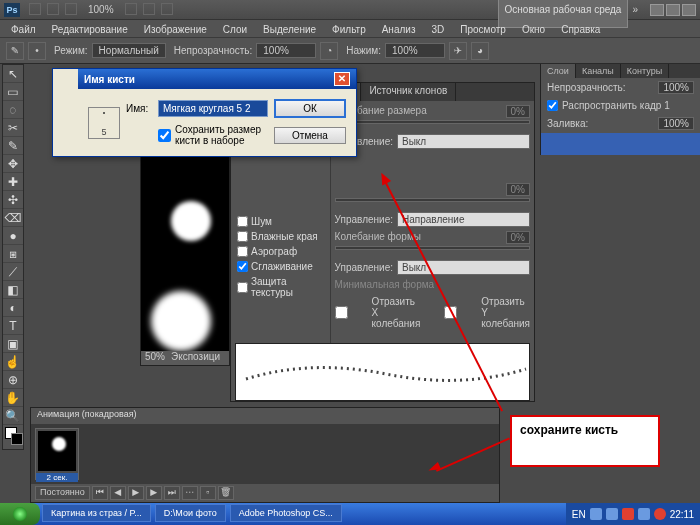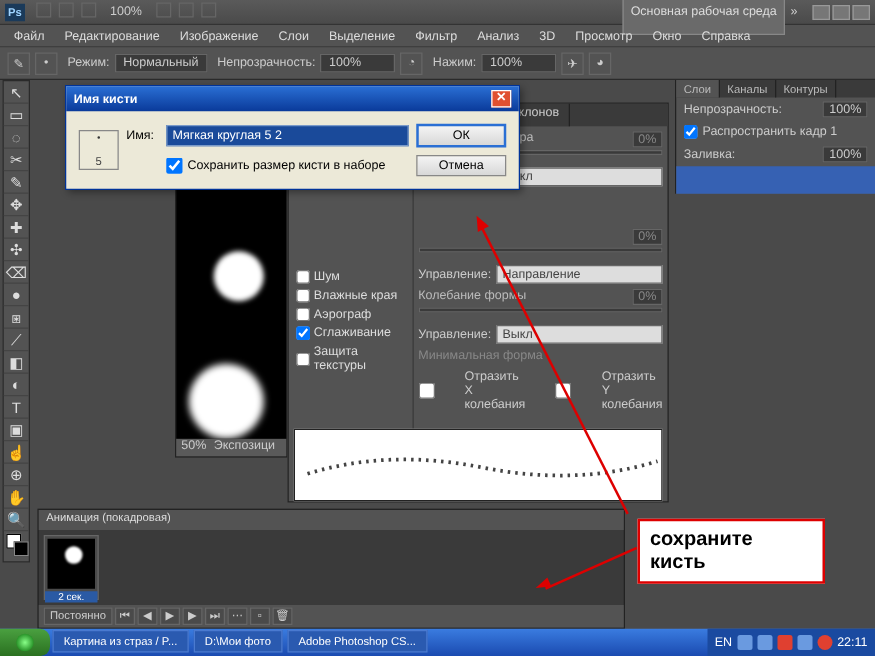--- a/index.html
+++ b/index.html
@@ -57,21 +57,21 @@
 
 .right-panels { position: absolute; right: 0; top: 0; width: 160px; background: #535353; border-left: 1px solid #222; }
 .right-panels .ptabs { display: flex; background: #3a3a3a; }
 .right-panels .ptab { padding: 2px 6px; color: #bbb; font-size: 9px; border-right:1px solid #222;}
 .right-panels .ptab.active { background: #535353; }
 .right-panels .prow { padding: 3px 6px; color: #ccc; font-size: 9px; display:flex; align-items:center; gap:4px;}
 .right-panels .prow .val { margin-left:auto; background:#3a3a3a; border:1px solid #666; padding:0 4px;}
 .right-panels .prow input[type=checkbox]{width:11px;height:11px;}
 .layer-item { background:#3661b3; color:#fff; padding:4px 6px; height:22px;}
 
-.modal { position: absolute; left: 52px; top: 68px; width: 364px; background: #ece9d8; border: 1px solid #003399; box-shadow: 2px 2px 6px rgba(0,0,0,.4); z-index: 10; }
+.modal { position: absolute; left: 52px; top: 68px; width: 305px; background: #ece9d8; border: 1px solid #003399; box-shadow: 2px 2px 6px rgba(0,0,0,.4); z-index: 10; padding-left: 25px; }
 .modal .mtitle { height: 20px; background: linear-gradient(#2a6fd4,#0a3a9a); color: #fff; padding: 2px 6px; display: flex; align-items: center; font-size: 11px; font-weight: bold; }
 .modal .mclose { margin-left: auto; width: 16px; height: 14px; background: #e05030; border: 1px solid #fff; color:#fff; text-align:center; line-height:12px; font-size:10px;}
 .modal .mbody { padding: 10px; display: grid; grid-template-columns: 32px 26px 1fr 72px; gap: 6px; align-items: center; }
 .modal .thumb { width: 32px; height: 32px; border: 1px solid #888; grid-row: span 2; position:relative;}
 .modal .thumb .dot{position:absolute;top:4px;left:14px;width:2px;height:2px;background:#333;border-radius:50%;}
 .modal .thumb .sz{position:absolute;bottom:1px;left:0;right:0;text-align:center;font-size:9px;color:#444;}
 .modal .field { border: 1px solid #7a9ac9; padding: 2px 4px; background: #fff; color:#000;}
 .modal .field.sel { background: #1a4a9a; color: #fff; }
 .modal .btn { background: linear-gradient(#f4f4f4,#d8d8d8); border: 1px solid #888; padding: 2px 0; text-align: center; }
 .modal .btn.primary { border: 2px solid #2a6fd4; }
@@ -79,21 +79,21 @@
 .anim-panel { position: absolute; left: 30px; bottom: 0; right: 200px; height: 96px; background: #3a3a3a; border: 1px solid #222; }
 .anim-panel .atitle { height: 16px; background: #535353; color: #ddd; padding: 1px 6px; font-size: 9px;}
 .anim-panel .frames { height: 60px; padding: 4px; display:flex;}
 .anim-panel .frame { width: 44px; border: 1px solid #666; background: #4a4a4a; }
 .anim-panel .frame .fthumb { height: 40px; background: #000; margin: 2px; position:relative;}
 .anim-panel .frame .fthumb .fb{position:absolute;width:14px;height:14px;background:#fff;border-radius:50%;top:6px;left:14px;filter:blur(1px);}
 .anim-panel .frame .flabel { text-align: center; font-size: 8px; background:#2a5aa4; color:#fff;}
 .anim-panel .actrl { height: 18px; background: #535353; display: flex; align-items: center; padding: 0 4px; gap: 2px; }
 .anim-panel .actrl .abtn { width: 16px; height: 14px; border: 1px solid #666; background: #4a4a4a; color:#ccc; text-align:center; font-size:9px;}
 
-.callout { position: absolute; left: 510px; top: 415px; width: 150px; height: 52px; background: #fff; border: 2px solid #d00; padding: 6px 8px; font-size: 16px; font-weight: bold; color: #000; z-index: 20; }
+.callout { position: absolute; left: 510px; top: 415px; width: 150px; height: 52px; background: #fff; border: 2px solid #d00; padding: 6px 8px; font-size: 12px; font-weight: bold; color: #000; z-index: 20; }
 
 .arrow-line { position: absolute; background: #d00; z-index: 15; transform-origin: 0 0; height: 2px; }
 .arrow-head { position: absolute; width: 0; height: 0; z-index: 16; }
 
 .taskbar { position: absolute; left: 0; right: 0; bottom: 0; height: 22px; background: linear-gradient(#3a7ce0,#1a4ab0); display: flex; align-items: flex-start; }
 .taskbar .start { width: 40px; height: 22px; background: linear-gradient(#4aa040,#2a7020); border-radius: 0 8px 8px 0; display:flex; align-items:center; justify-content:center;}
 .taskbar .start .orb{width:14px;height:14px;background:radial-gradient(#8f8,#060);border-radius:50%;}
 .taskbar .titem { background: #2a5ab0; border: 1px solid #4a7ad0; margin: 1px 2px; padding: 2px 8px; color: #fff; font-size: 9px; height: 18px; display:flex; align-items:center;}
 .taskbar .tray { margin-left: auto; background: #1a4aa0; height: 22px; display: flex; align-items: center; padding: 0 6px; gap: 4px; color:#fff; font-size:9px;}
 .taskbar .tray .ti { width: 12px; height: 12px; background: #6a9ae0; border-radius: 2px; }

